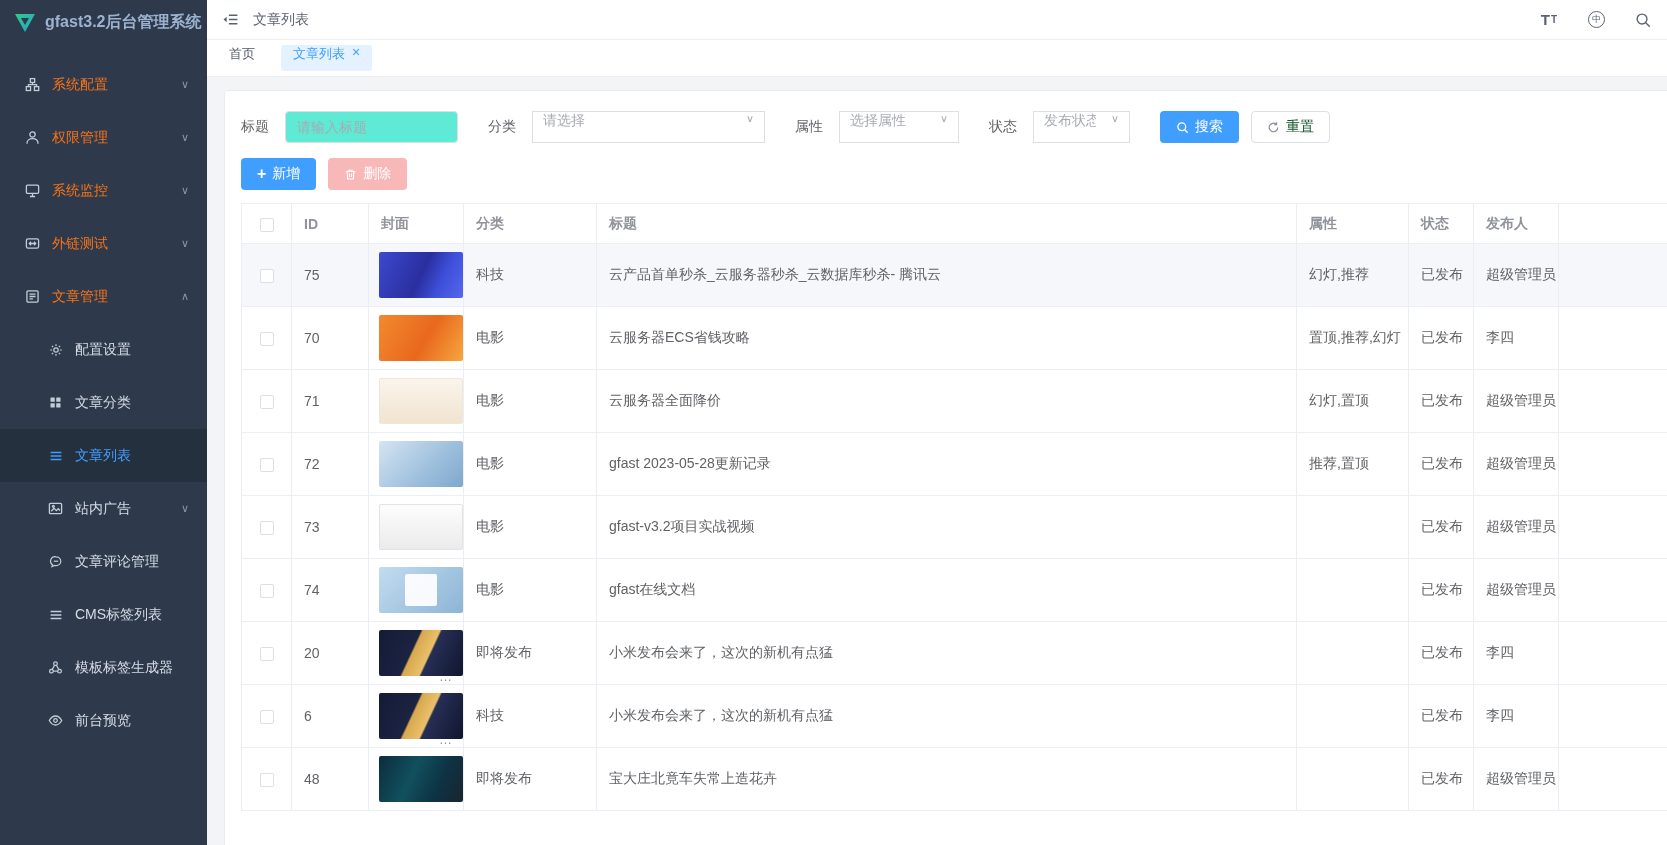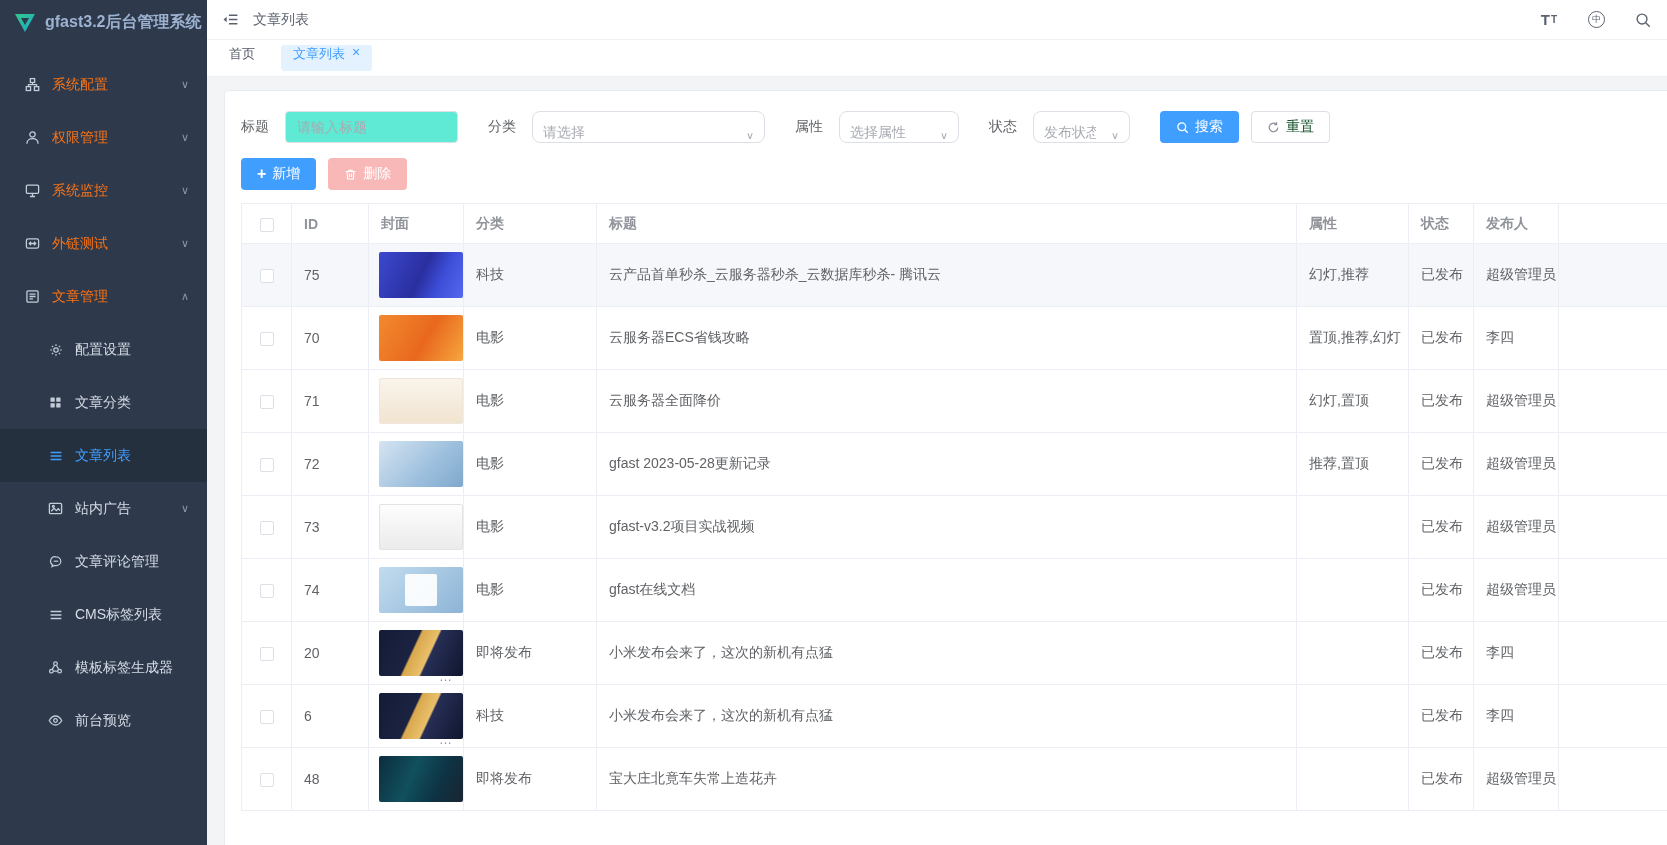--- a/index.html
+++ b/index.html
@@ -41,21 +41,21 @@
 
   .content{flex:1;background:#f3f4f6;padding:13px 0 0 17px;overflow:hidden;}
   .card{background:#fff;border:1px solid #e8ebf0;border-radius:4px;width:1900px;height:810px;padding:20px 0 0 16px;}
 
   
   .filters{display:flex;align-items:center;margin-bottom:15px;}
   .fgroup{display:flex;align-items:center;gap:16px;margin-right:30px;}
   .flabel{font-size:14px;color:#606266;white-space:nowrap;}
   .inp{width:173px;height:32px;border:1px solid #dcdfe6;border-radius:4px;padding:0 11px;font-size:14px;color:#606266;outline:none;background:#5eead4;}
   .inp::placeholder{color:#a8abb2;}
-  .sel{height:32px;border:1px solid #dcdfe6;border-radius:8px;background:#fff;display:flex;align-items:flex-end;justify-content:space-between;padding:0 10px;cursor:pointer;}
+  .sel{height:32px;border:1px solid #dcdfe6;border-radius:0;background:#fff;display:flex;align-items:flex-start;justify-content:space-between;padding:0 10px;cursor:pointer;}
   .sel .ph{font-size:14px;color:#a8abb2;white-space:nowrap;overflow:hidden;}
   .sel-arrow{color:#a8abb2;font-size:11px;transform:scaleY(.9);margin-left:6px;}
   .sel-arrow::after{content:"∨";}
   .w233{width:233px;}.w100{width:120px;}.w97{width:97px;gap:9px;}
 
   .btn{height:32px;border-radius:4px;display:inline-flex;align-items:center;gap:6px;padding:0 15px;font-size:14px;border:1px solid transparent;background:#fff;cursor:pointer;white-space:nowrap;}
   .btn.primary{background:#409eff;color:#fff;}
   .btn.plain{border-color:#dcdfe6;color:#14532d;}
   .btn.plain .bicon{color:#8a8f99;}
   .btn.danger-disabled{background:#f8b8b8;color:#fff;cursor:not-allowed;}

